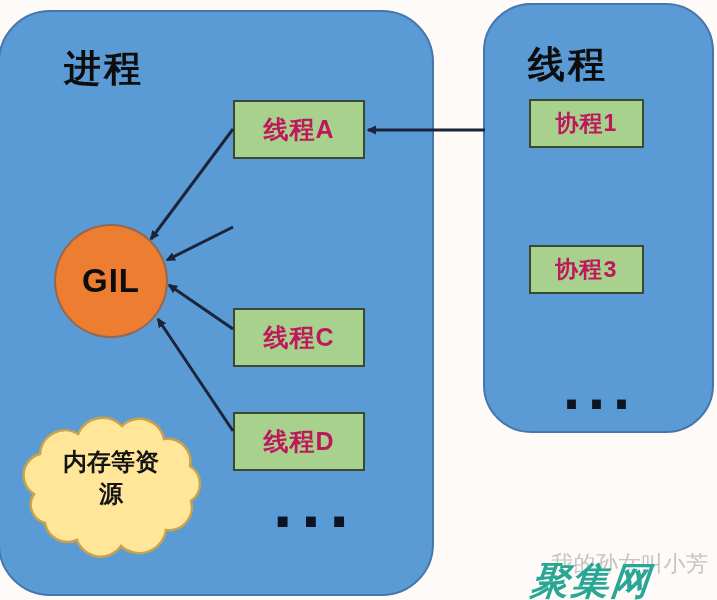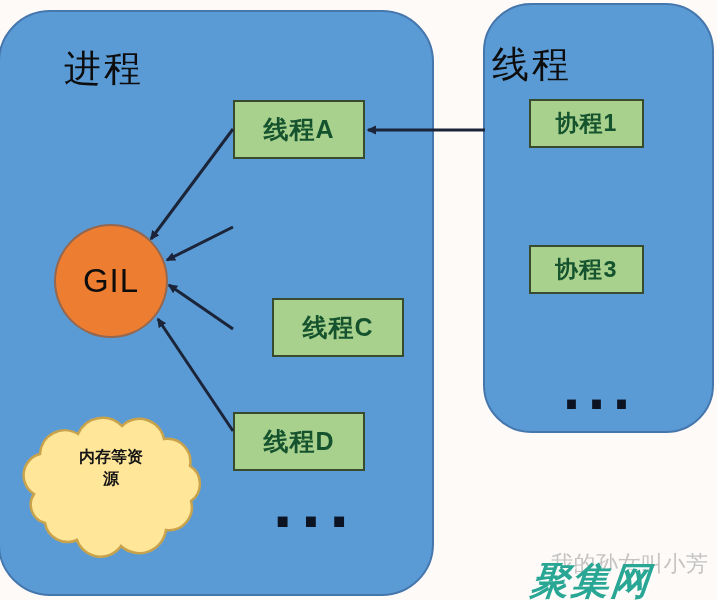--- a/index.html
+++ b/index.html
@@ -21,63 +21,63 @@
   .panel.process{
     left:-2px;top:10px;width:436px;height:586px;
     border-radius:52px;
   }
   .panel.thread{
     left:483px;top:3px;width:231px;height:430px;
     border-radius:48px;
   }
   .panel-title{
     position:absolute;
-    font-size:37px;font-weight:normal;color:#0d0d0d;
+    font-size:37px;font-weight:bold;color:#0d0d0d;
     letter-spacing:3px;line-height:1;
   }
   .process-title{left:62px;top:48px;}
-  .thread-title{left:492px;top:46px;}
+  .thread-title{left:528px;top:46px;}
 
   
   .node{
     position:absolute;
     background:#a9d18e;
     border:2px solid #394b2e;
     box-sizing:border-box;
     display:flex;align-items:center;justify-content:center;
-    font-size:25px;font-weight:bold;color:#14532d;
+    font-size:25px;font-weight:bold;color:#be185d;
     letter-spacing:1px;
   }
   .tnode{left:233px;width:132px;height:59px;}
   .tnode.a{top:100px;}
   .tnode.b{top:198px;}
-  .tnode.c{top:298px;margin-left:39px;}
+  .tnode.c{top:308px;}
   .tnode.d{top:412px;}
   .cnode{left:529px;width:115px;height:49px;font-size:23px;}
   .cnode.c1{top:99px;}
   .cnode.c2{top:173px;}
   .cnode.c3{top:245px;font-family:Liberation Mono, monospace;}
   .cnode.c4{top:318px;}
 
   
   .gil{
     position:absolute;left:54px;top:224px;width:114px;height:114px;
     background:#ed7d31;border:2px solid rgba(75,85,105,.55);
     border-radius:50%;
     display:flex;align-items:center;justify-content:center;
-    font-size:33px;font-weight:normal;color:#0d0d0d;
+    font-size:33px;font-weight:bold;color:#0d0d0d;
     box-sizing:border-box;letter-spacing:1px;
   }
 
   
   .cloud-wrap{position:absolute;left:14px;top:406px;width:196px;height:156px;}
   .cloud-wrap svg{position:absolute;inset:0;}
   .cloud-text{
     position:absolute;left:22px;top:40px;width:150px;
-    text-align:center;font-size:16px;font-weight:bold;color:#141414;
+    text-align:center;font-size:24px;font-weight:bold;color:#141414;
     line-height:1.35;
   }
 
   
   .dots{
     position:absolute;
     font-weight:900;color:#0c1424;
     font-family:"DejaVu Sans","Liberation Sans",sans-serif;
     letter-spacing:7px;line-height:0;
   }

